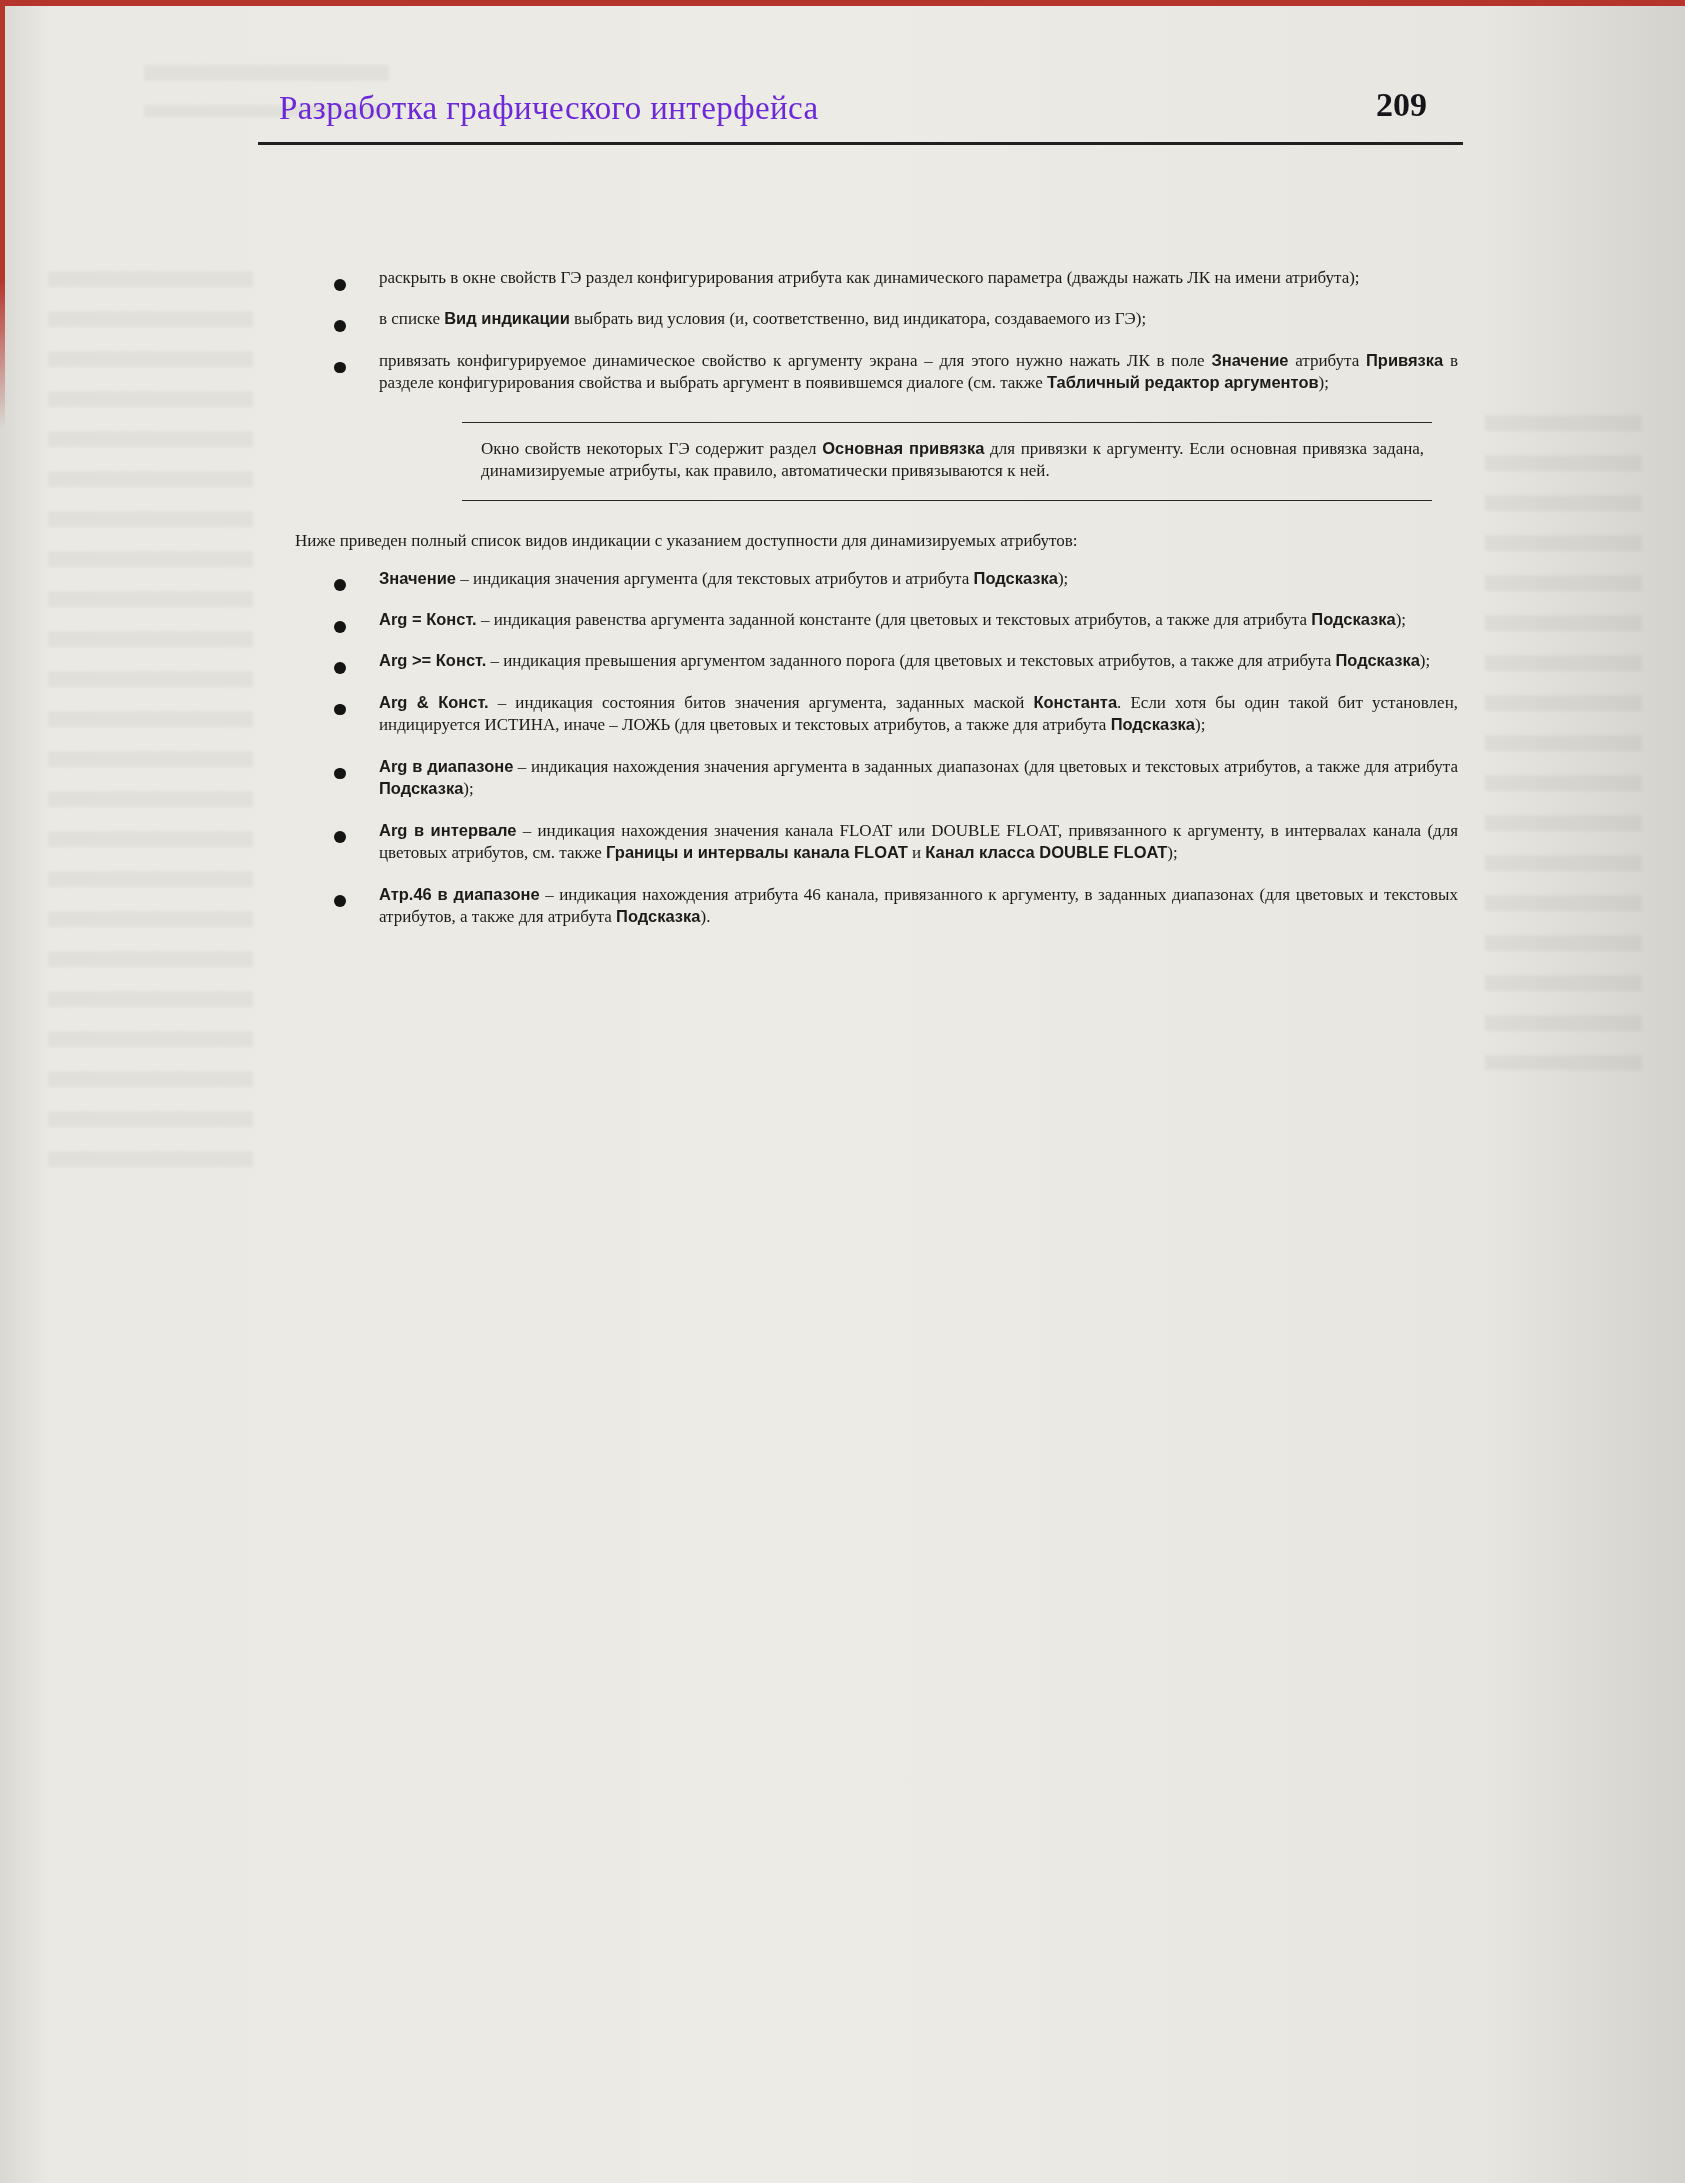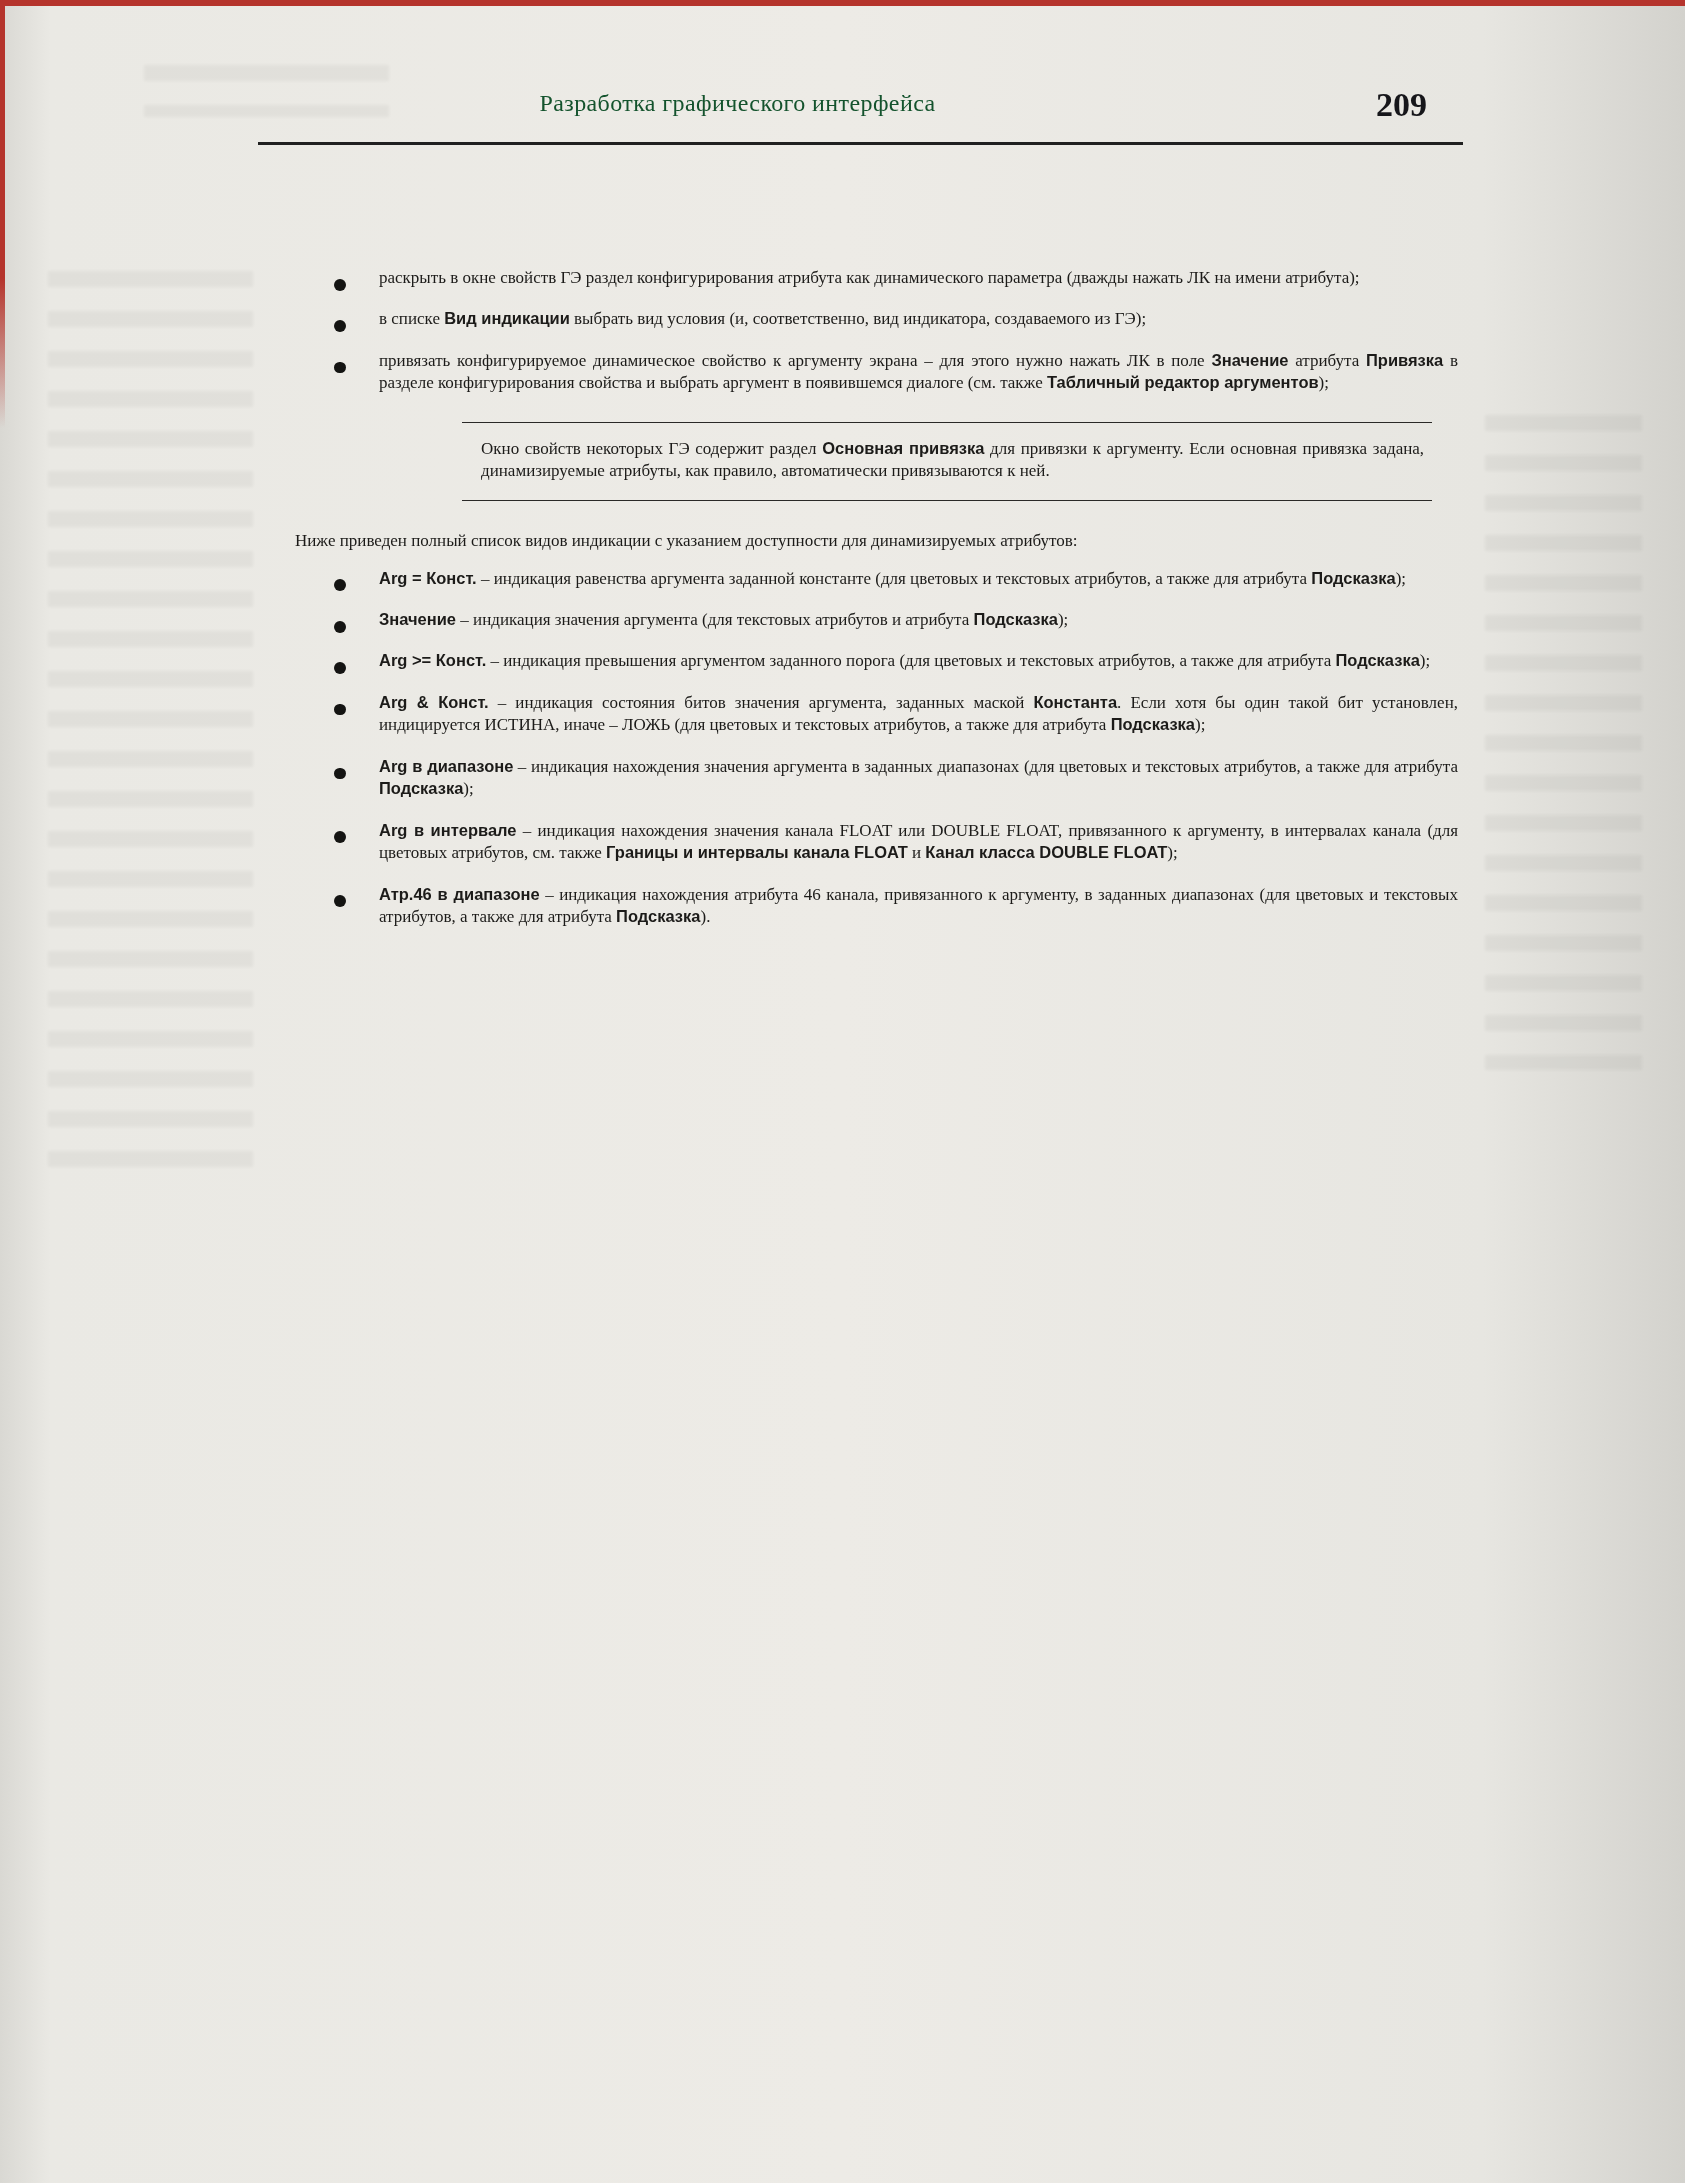--- a/index.html
+++ b/index.html
@@ -20,22 +20,22 @@
   .bleed-1 { left: 48px;  top: 271px;  width: 205px; height: 917px; }
   .bleed-2 { left: 1485px; top: 415px;  width: 157px; height: 655px; }
   .bleed-3 { left: 144px;  top: 65px;  width: 245px; height: 52px;  }
 
   
   .header {
     position: absolute; top: 90px; left: 279px; width: 1179px;
     display: flex; align-items: baseline;
   }
   .header-title {
-    flex: 1; text-align: center; padding-right: 262px;
-    font-size: 24px; color: #14532d; letter-spacing: 0.4px;
+    flex: 1; text-align: left; padding-right: 262px;
+    font-size: 33px; color: #6d28d9; letter-spacing: 0.4px;
   }
   .header-page-number {
     position: absolute; right: 31px; top: -4.4px;
     font-size: 34px; font-weight: 700; color: #16161a;
   }
   .header-rule {
     position: absolute; top: 142px; left: 258px; width: 1205px; height: 3.1px;
     background: #202020;
   }
 
@@ -83,25 +83,25 @@
       <div><span class="reg">в списке </span><span class="bold">Вид индикации</span><span class="reg"> выбрать вид условия (и, соответственно, вид индикатора, создаваемого из ГЭ);</span></div>
     </div>
     <div class="bullet-item">
       <span class="dot"></span>
       <div><span class="reg">привязать конфигурируемое динамическое свойство к аргументу экрана – для этого нужно нажать ЛК в поле </span><span class="bold">Значение</span><span class="reg"> атрибута </span><span class="bold">Привязка</span><span class="reg"> в разделе конфигурирования свойства и выбрать аргумент в появившемся диалоге (см. также </span><span class="bold">Табличный редактор аргументов</span><span class="reg">);</span></div>
     </div>
     <div class="note"><span class="reg">Окно свойств некоторых ГЭ содержит раздел </span><span class="bold">Основная привязка</span><span class="reg"> для привязки к аргументу. Если основная привязка задана, динамизируемые атрибуты, как правило, автоматически привязываются к ней.</span></div>
     <p class="para"><span class="reg">Ниже приведен полный список видов индикации с указанием доступности для динамизируемых атрибутов:</span></p>
     <div class="bullet-item">
       <span class="dot"></span>
-      <div><span class="bold">Arg = Конст.</span><span class="reg"> – индикация равенства аргумента заданной константе (для цветовых и текстовых атрибутов, а также для атрибута </span><span class="bold">Подсказка</span><span class="reg">);</span></div>
+      <div><span class="bold">Значение</span><span class="reg"> – индикация значения аргумента (для текстовых атрибутов и атрибута </span><span class="bold">Подсказка</span><span class="reg">);</span></div>
     </div>
     <div class="bullet-item">
       <span class="dot"></span>
-      <div><span class="bold">Значение</span><span class="reg"> – индикация значения аргумента (для текстовых атрибутов и атрибута </span><span class="bold">Подсказка</span><span class="reg">);</span></div>
+      <div><span class="bold">Arg = Конст.</span><span class="reg"> – индикация равенства аргумента заданной константе (для цветовых и текстовых атрибутов, а также для атрибута </span><span class="bold">Подсказка</span><span class="reg">);</span></div>
     </div>
     <div class="bullet-item">
       <span class="dot"></span>
       <div><span class="bold">Arg &gt;= Конст.</span><span class="reg"> – индикация превышения аргументом заданного порога (для цветовых и текстовых атрибутов, а также для атрибута </span><span class="bold">Подсказка</span><span class="reg">);</span></div>
     </div>
     <div class="bullet-item">
       <span class="dot"></span>
       <div><span class="bold">Arg &amp; Конст.</span><span class="reg"> – индикация состояния битов значения аргумента, заданных маской </span><span class="bold">Константа</span><span class="reg">. Если хотя бы один такой бит установлен, индицируется ИСТИНА, иначе – ЛОЖЬ (для цветовых и текстовых атрибутов, а также для атрибута </span><span class="bold">Подсказка</span><span class="reg">);</span></div>
     </div>
     <div class="bullet-item">

